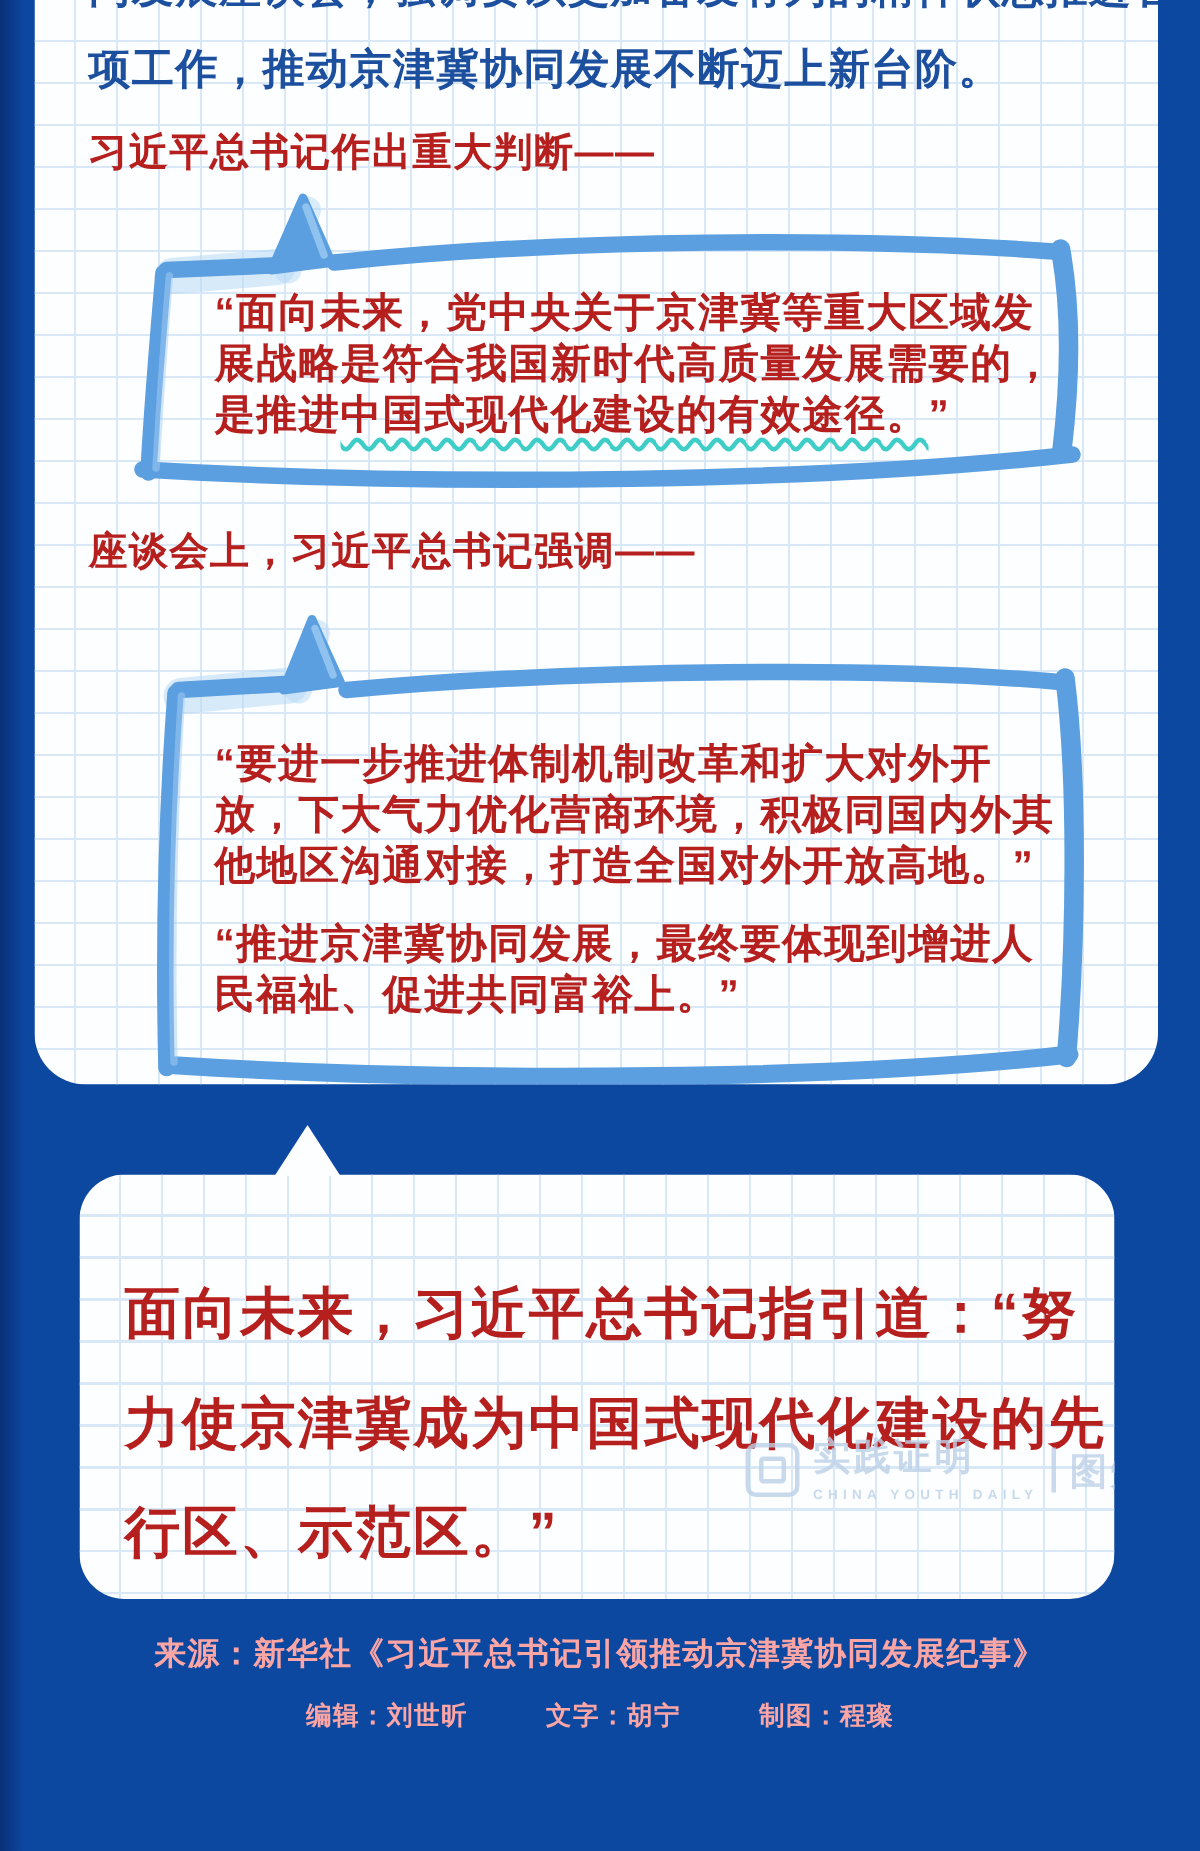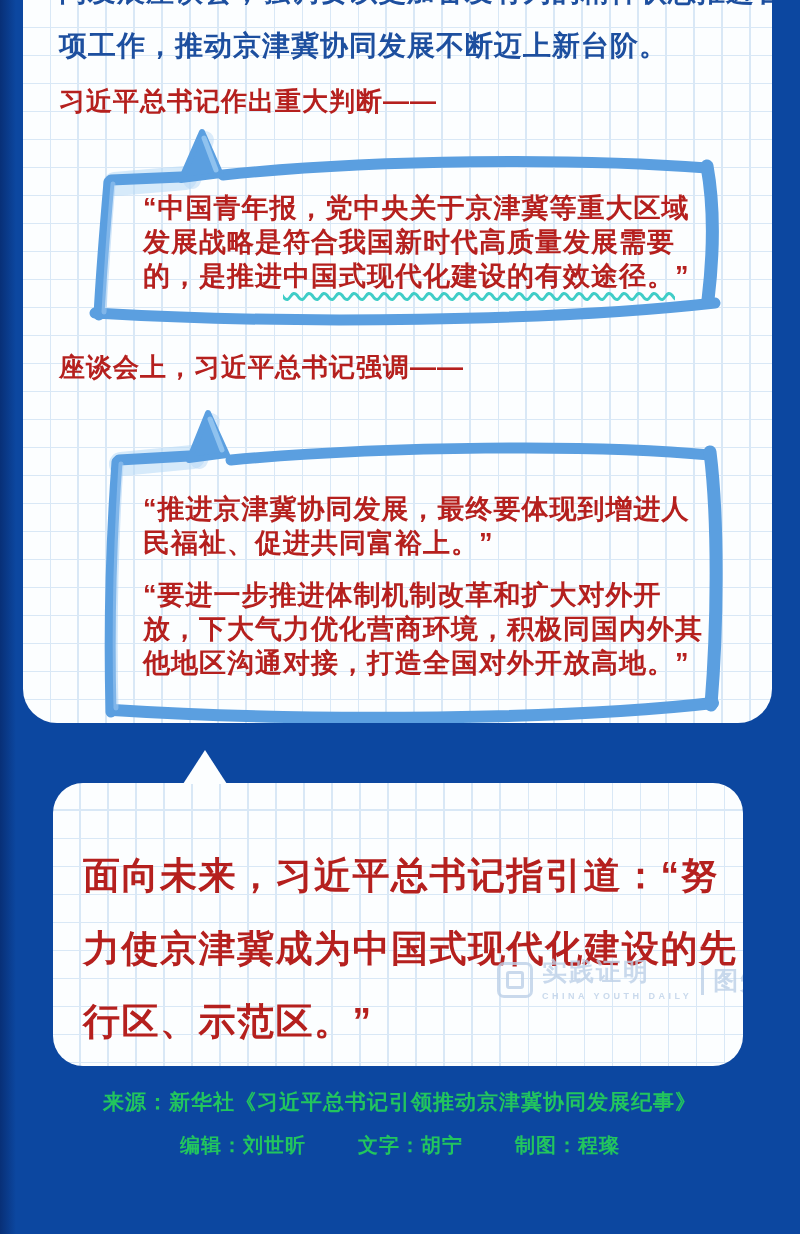--- a/index.html
+++ b/index.html
@@ -67,23 +67,23 @@
   .wm-logo{
     width:30px;height:30px;border:3px solid #bdd1e8;border-radius:7px;
     display:flex;align-items:center;justify-content:center;flex:none;
   }
   .wm-logo i{display:block;width:12px;height:12px;border:3px solid #bdd1e8;border-radius:3px;}
   .wm-names{display:flex;flex-direction:column;line-height:1;flex:none;}
   .wm-cn{font-size:25px;letter-spacing:2px;white-space:nowrap;}
   .wm-en{font-size:9px;letter-spacing:3.5px;margin-top:8px;white-space:nowrap;}
   .wm-sep{width:3px;height:30px;background:#bdd1e8;flex:none;}
   .wm-suffix{font-size:25px;letter-spacing:2px;white-space:nowrap;}
-  .footer-line{position:absolute;width:100%;text-align:center;color:#22c55e;}
+  .footer-line{position:absolute;width:100%;text-align:center;color:#fca5a5;}
   .footer-source{top:1088px;font-size:21px;letter-spacing:1px;}
-  .footer-credits{top:1132px;font-size:20px;letter-spacing:1px;
+  .footer-credits{top:1132px;font-size:17px;letter-spacing:1px;
     display:flex;justify-content:center;gap:52px;}
 </style>
 </head>
 <body>
 
 <div class="stage">
 
   <div class="card card1">
 
     <div class="clipped-line blue-text">同发展座谈会，强调要以更加奋发有为的精神状态推进各</div>
@@ -101,21 +101,21 @@
           <path d="M652,38 C660,82 658,130 653,172" stroke="#5b9fe0" stroke-width="13"></path>
           <path d="M40,185 C240,197 500,193 660,175" stroke="#5b9fe0" stroke-width="11"></path>
           <path d="M54,54 C50,100 46,150 44,187" stroke="#5b9fe0" stroke-width="11"></path>
           <path d="M56,52 L126,49" stroke="#5b9fe0" stroke-width="11"></path>
           <path d="M126,52 L147,4 L166,47 Z" fill="#5b9fe0" stroke="#5b9fe0" stroke-width="6"></path>
           <path d="M149,10 L161,42" stroke="#9ccaf2" stroke-width="5" opacity="0.8"></path>
           <path d="M58,56 C54,102 51,150 49,184" stroke="#a6cef4" stroke-width="5" opacity="0.5"></path>
         </g>
       </svg>
       <div class="bubble-text">
-        <p><span>“中国青年报，党中央关于京津冀等重大区域发展战略是符合我国新时代高质量发展需要的，是推进</span><span class="wavy">中国式现代化建设的有效途径。</span><span>”</span></p>
+        <p><span>“面向未来，党中央关于京津冀等重大区域发展战略是符合我国新时代高质量发展需要的，是推进</span><span class="wavy">中国式现代化建设的有效途径。</span><span>”</span></p>
       </div>
     </div>
 
     <div class="heading heading2 red-text">座谈会上，习近平总书记强调——</div>
 
     <div class="bubble bubble2">
       <svg viewBox="0 0 680 325">
         <g fill="none" stroke-linecap="round" stroke-linejoin="round">
           <path d="M66,64 L138,57" stroke="#b7d8f6" stroke-width="24" opacity="0.55"></path>
           <path d="M144,60 L156,22" stroke="#b7d8f6" stroke-width="18" opacity="0.5"></path>
@@ -123,22 +123,22 @@
           <path d="M655,52 C664,124 662,232 656,305" stroke="#5b9fe0" stroke-width="13"></path>
           <path d="M58,310 C260,323 520,319 658,303" stroke="#5b9fe0" stroke-width="12"></path>
           <path d="M62,62 C56,142 54,232 56,312" stroke="#5b9fe0" stroke-width="11"></path>
           <path d="M64,60 L134,56" stroke="#5b9fe0" stroke-width="11"></path>
           <path d="M134,60 L153,13 L172,55 Z" fill="#5b9fe0" stroke="#5b9fe0" stroke-width="6"></path>
           <path d="M155,19 L167,50" stroke="#9ccaf2" stroke-width="5" opacity="0.8"></path>
           <path d="M66,64 C61,142 59,230 61,308" stroke="#a6cef4" stroke-width="5" opacity="0.5"></path>
         </g>
       </svg>
       <div class="bubble-text">
+        <p>“要进一步推进体制机制改革和扩大对外开放，下大气力优化营商环境，积极同国内外其他地区沟通对接，打造全国对外开放高地。”</p>
         <p>“推进京津冀协同发展，最终要体现到增进人民福祉、促进共同富裕上。”</p>
-        <p>“要进一步推进体制机制改革和扩大对外开放，下大气力优化营商环境，积极同国内外其他地区沟通对接，打造全国对外开放高地。”</p>
       </div>
     </div>
   </div>
 
   <div class="pointer-up"></div>
 
   <div class="card card2">
     <div class="big-quote">面向未来，习近平总书记指引道：“努力使京津冀成为中国式现代化建设的先行区、示范区。”</div>
     <div class="watermark">
       <span class="wm-logo">

